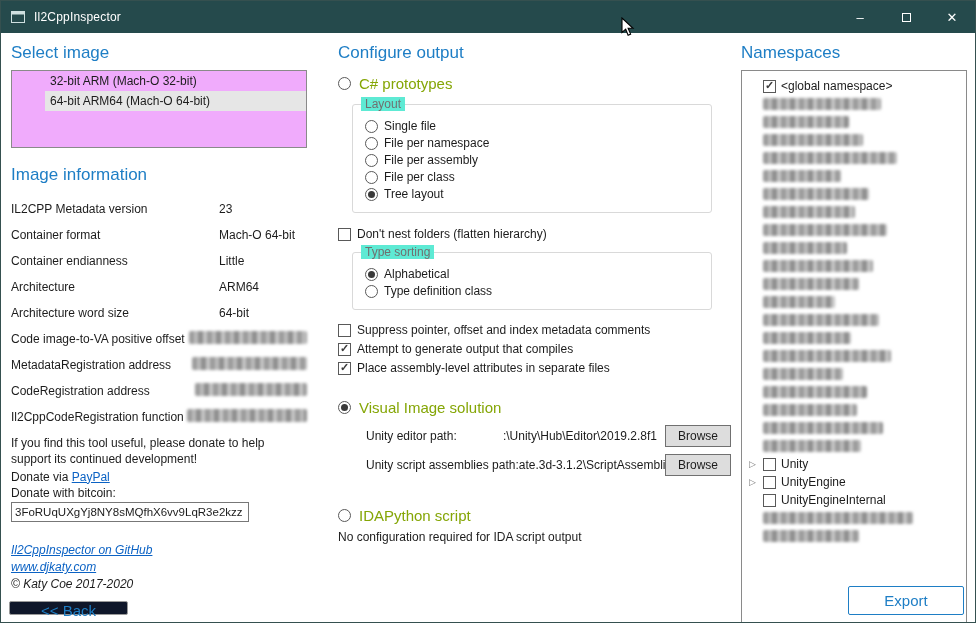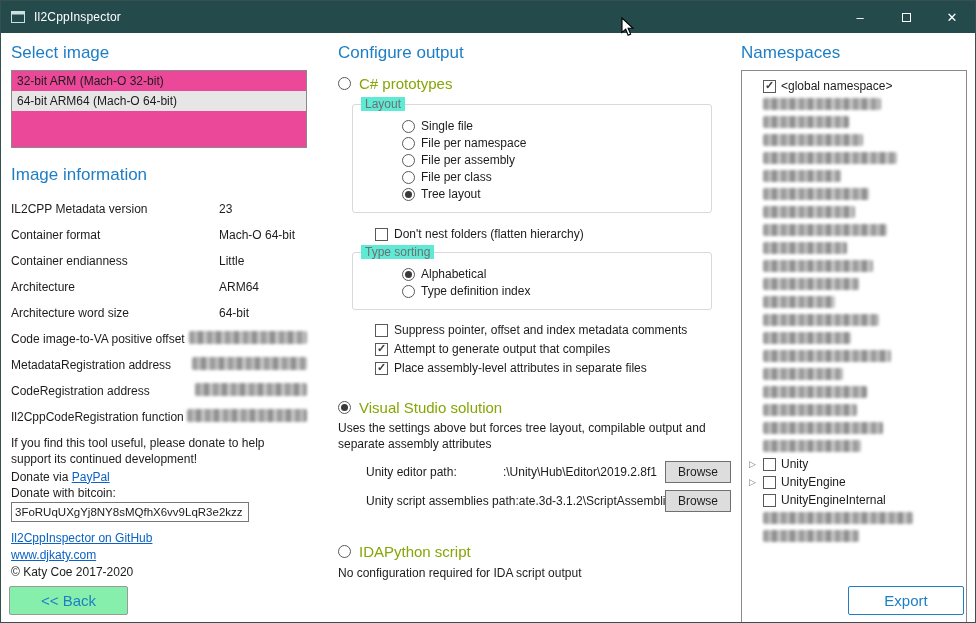--- a/index.html
+++ b/index.html
@@ -26,49 +26,49 @@
   .green-label { color:#85a606; font-size:15px; }
   .small { font-size:12px; }
 
   .cb { width:13px; height:13px; min-width:13px; border:1px solid #595959; background:#fff;
         display:inline-flex; align-items:center; justify-content:center; }
   .cb.checked::after { content:"✓"; font-size:11px; line-height:1; color:#3c3c3c; margin-top:-1px; font-weight:bold; }
   .radio { width:13px; height:13px; min-width:13px; border:1px solid #595959; background:#fff;
            border-radius:50%; position:relative; display:inline-block; }
   .radio.selected::after { content:""; position:absolute; inset:2px; border-radius:50%; background:#3a3a3a; }
 
-  .opt-row { display:flex; align-items:center; gap:6px; font-size:12px; margin-bottom:3px;margin-left:37px; }
+  .opt-row { display:flex; align-items:center; gap:6px; font-size:12px; margin-bottom:3px; }
 
   .redacted { display:inline-block; height:12px; border-radius:2px;
     background: repeating-linear-gradient(90deg,#9b9b9b 0 5px,#bcbcbc 5px 9px,#8e8e8e 9px 14px,#c6c6c6 14px 18px);
     filter: blur(1.6px); }
 
   a.link { color:#0b62c4; text-decoration:underline; cursor:pointer; }
 
   
   .col-left { position:absolute; left:10px; top:42px; width:296px; }
-  .listbox { margin-top:7px; border:1px solid #8a8a8a; background:#ec4899; height:78px; overflow:hidden; }
+  .listbox { margin-top:7px; border:1px solid #8a8a8a; background:#f0abfc; height:78px; overflow:hidden;padding-left:33px; }
   .lb-item { font-size:12px; padding:3px 5px; }
   .lb-item.selected { background:#e6e6e6; }
 
   .info-head { margin-top:17px; }
   .info-rows { margin-top:11px; }
   .info-row { display:flex; align-items:center; height:26px; font-size:12px; }
   .info-label { width:208px; }
   .info-value { flex:1; }
 
   .donate-text { margin-top:6px; font-size:12px; line-height:1.32; width:288px; }
   .donate-line { font-size:12px; margin-top:2px; }
   .bitcoin-label { font-size:12px; margin-top:2px; }
   .bitcoin-input { margin-top:2px; width:238px; height:20px; border:1px solid #777;
                    font-family:"Liberation Sans", sans-serif; font-size:11.5px; padding:1px 3px; color:#1c1c1c; }
-  .links-block { margin-top:8px; font-size:12px; line-height:1.45; }
-
-  .back-btn { position:absolute; left:8px; bottom:7px; width:119px; height:29px;
-              background:#86efac; border:1px solid #9a9a9a; border-radius:2px;
+  .links-block { margin-top:20px; font-size:12px; line-height:1.45;font-style:italic; }
+
+  .back-btn { position:absolute; left:8px; bottom:7px; width:119px; height:14px;
+              background:#0f172a; border:1px solid #9a9a9a; border-radius:2px;
               color:#1e7ec5; font-size:15px; font-family:"Liberation Sans", sans-serif; cursor:pointer; }
 
   
   .col-mid { position:absolute; left:337px; top:42px; width:393px; }
   .mode-row { display:flex; align-items:center; gap:8px; margin-top:12px; }
 
   .groupbox { position:relative; margin-left:14px; margin-top:12px; width:360px;
               border:1px solid #d9d9d9; border-radius:3px; padding:14px 10px 8px 12px; }
   .groupbox .legend { position:absolute; top:-8px; left:8px; background:#5eead4; padding:0 4px;
                       font-size:12px; color:#707070; }
@@ -227,21 +227,21 @@
 
     <div class="groupbox" style="margin-top:11px">
       <span class="legend">Type sorting</span>
       <div id="sorting-options">
           <div class="opt-row">
             <span class="radio selected"></span>
             <span>Alphabetical</span>
           </div>
           <div class="opt-row">
             <span class="radio"></span>
-            <span>Type definition index</span>
+            <span>Type definition class</span>
           </div>
         </div>
     </div>
 
     <div class="cbx-block" id="csharp-checkboxes" style="margin-top:13px">
         <div class="opt-row cbx-row">
           <span class="cb"></span>
           <span>Suppress pointer, offset and index metadata comments</span>
         </div>
         <div class="opt-row cbx-row">
@@ -249,23 +249,22 @@
           <span>Attempt to generate output that compiles</span>
         </div>
         <div class="opt-row cbx-row">
           <span class="cb checked"></span>
           <span>Place assembly-level attributes in separate files</span>
         </div>
       </div>
 
     <div class="mode-row" style="margin-top:24px">
       <span class="radio selected" id="vs-radio-icon"></span>
-      <span class="green-label">Visual Studio solution</span>
-    </div>
-    <div class="vs-desc">Uses the settings above but forces tree layout, compilable output and separate assembly attributes</div>
+      <span class="green-label">Visual Image solution</span>
+    </div>
 
     <div class="path-row">
       <span class="path-label">Unity editor path:</span>
       <span class="path-value">:\Unity\Hub\Editor\2019.2.8f1</span>
       <button class="browse-btn">Browse</button>
     </div>
     <div class="path-row" style="margin-top:5px">
       <span class="path-label">Unity script assemblies path:</span>
       <span class="path-value">ate.3d-3.1.2\ScriptAssemblies</span>
       <button class="browse-btn">Browse</button>

